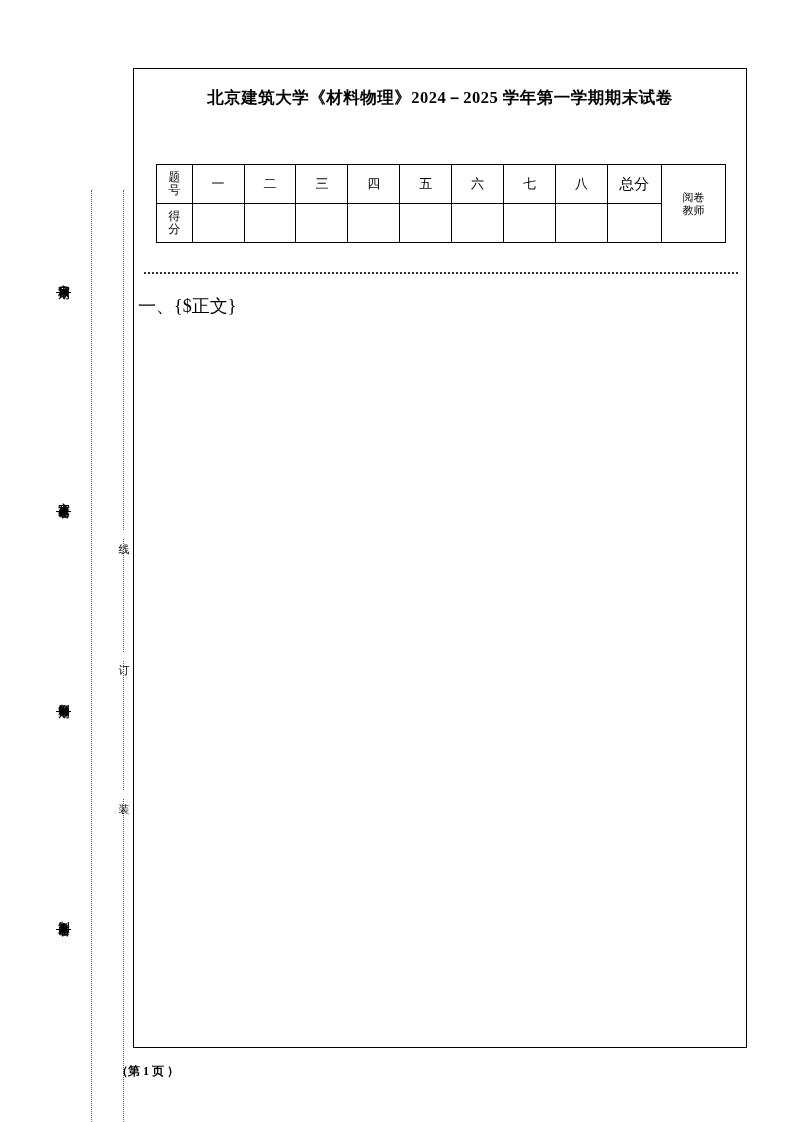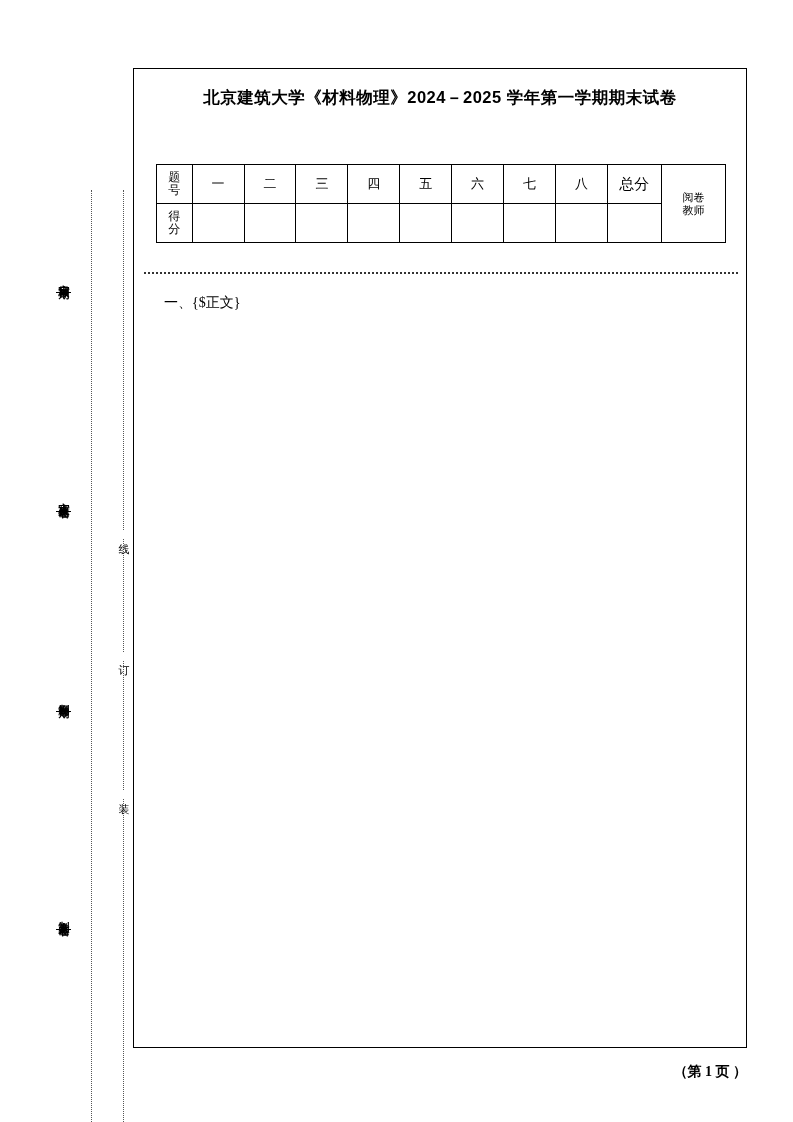--- a/index.html
+++ b/index.html
@@ -85,21 +85,21 @@
 
   .title {
     position: absolute;
     left: 0;
     top: 18px;
     width: 100%;
     text-align: center;
     font-size: 16.5px;
     font-weight: bold;
     letter-spacing: 0.5px;
-    font-family: Liberation Sans, sans-serif;
+    font-family: Liberation Serif, serif;
   }
 
   .info-line {
     position: absolute;
     left: 22px;
     top: 58px;
     width: 570px;
     font-size: 11.5px;
     display: flex;
     align-items: flex-end;
@@ -157,34 +157,34 @@
     position: absolute;
     left: 10px;
     top: 203px;
     width: 594px;
     border-top: 2px dotted #333;
   }
 
   
   .body-text {
     position: absolute;
-    left: 30px;
+    left: 4px;
     top: 225px;
-    font-size: 14px;
+    font-size: 18px;
     font-family: "Liberation Serif", "DejaVu Serif", serif;
   }
 
   
   .footer {
     position: absolute;
-    left: 133px;
+    left: 116px;
     top: 1063px;
     width: 614px;
-    text-align: right;
-    font-size: 14px;
+    text-align: left;
+    font-size: 12px;
     font-weight: bold;
     font-family: "Liberation Serif", "DejaVu Serif", serif;
   }
 </style>
 </head>
 <body>
 
 <div class="left-margin">
   <div class="dotted-vert"></div>
   <div class="dotted-vert2"></div>

